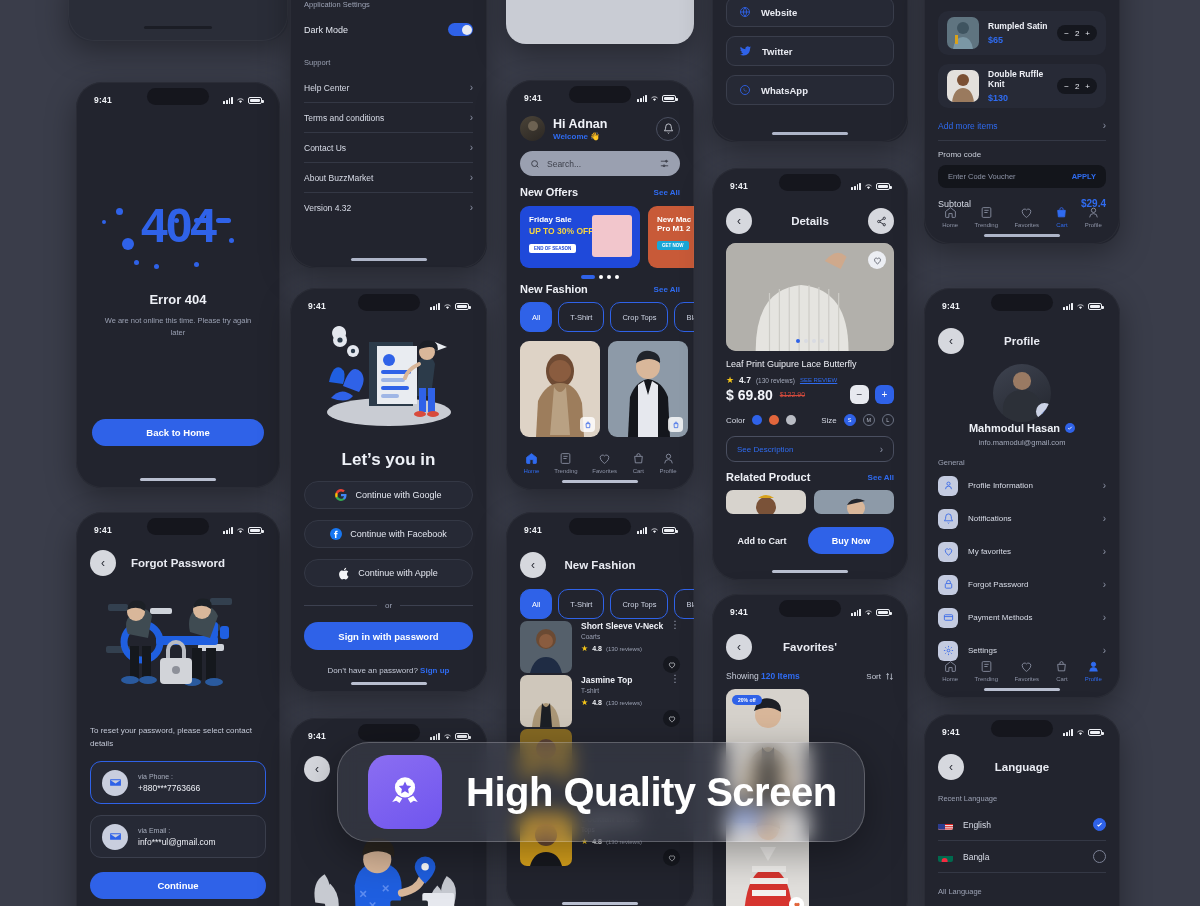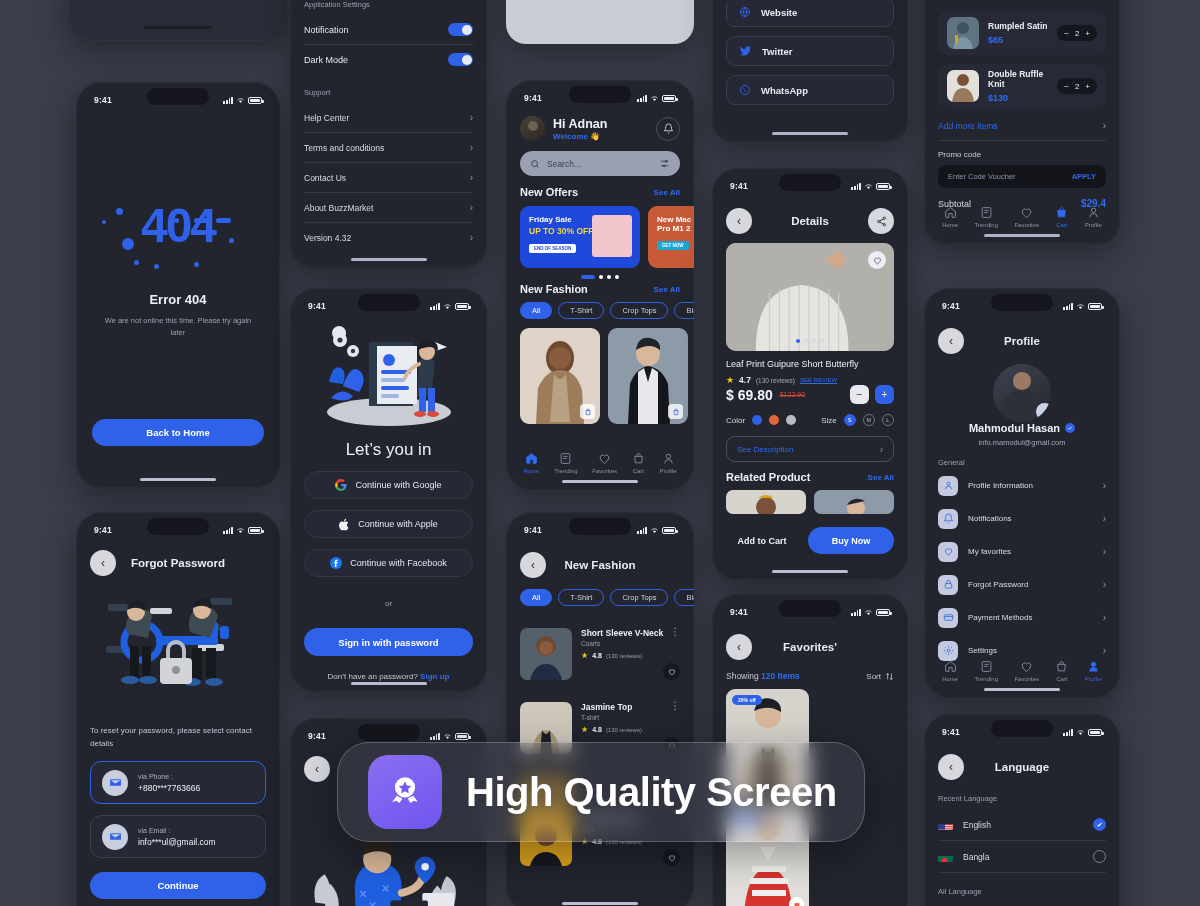--- a/index.html
+++ b/index.html
@@ -115,27 +115,27 @@
   .sw-row .t{ font-size:9px;color:#e4e7f0;}
   .toggle{ width:25px;height:13px;border-radius:8px;background:#2f62e8;position:relative;}
   .toggle::after{ content:"";position:absolute;right:1.5px;top:1.5px;width:10px;height:10px;border-radius:50%;background:#e9ebf2;}
   .lnk-row{ display:flex;align-items:center;justify-content:space-between;padding:9px 0;border-bottom:1px solid #343845;}
   .lnk-row .t{ font-size:8.5px;color:#d9dde8;}
   .chev{ color:#8d93a6;font-size:10px;}
 
   
   #p5{ left:290px;top:288px;width:197px;height:404px;}
   .login-illu{ height:112px;display:flex;align-items:center;justify-content:center;margin-top:4px;}
-  .login-h{ text-align:center;font-size:17px;font-weight:400;color:#eef1f7;margin-top:6px;}
+  .login-h{ text-align:center;font-size:17px;font-weight:700;color:#eef1f7;margin-top:16px;}
   .social{
     margin-top:11px;height:28px;border-radius:16px;background:#262935;border:1px solid #343845;
     display:flex;align-items:center;justify-content:center;gap:8px;
     font-size:9px;color:#e4e7f0;font-weight:500;
   }
-  .orline{ display:flex;align-items:center;gap:8px;margin:14px 0 12px;flex-direction:column;}
+  .orline{ display:flex;align-items:center;gap:8px;margin:14px 0 12px;}
   .orline .ln{ flex:1;height:1px;background:#3d4150;}
   .orline .or{ font-size:8px;color:#9aa0b2;}
   .signup{ text-align:center;font-size:8px;color:#c4c9d7;margin-top:16px;}
 
   
   #p6{ left:290px;top:718px;width:197px;height:250px;}
 
   
   #p7{ left:506px;top:-56px;width:188px;height:100px;border-radius:20px;background:#c9ccd4;}
 
@@ -158,29 +158,29 @@
   .offer.b{ width:68px;background:#c85a38;}
   .offer .t1{font-size:8px;font-weight:700;color:#fff;}
   .offer .t2{font-size:8.5px;font-weight:800;color:#f5d542;margin-top:2px;}
   .offer .pill{margin-top:5px;display:inline-block;background:#fff;color:#1f49da;font-size:4.5px;font-weight:700;padding:2px 5px;border-radius:2px;}
   .offer .pill.cy{background:#19a7d8;color:#fff;}
   .offer .img{position:absolute;right:8px;top:9px;width:40px;height:42px;border-radius:3px;background:#f2c6cc;}
   .dots3{display:flex;justify-content:center;align-items:center;gap:4px;margin-top:7px;}
   .dots3 i{width:4px;height:4px;border-radius:50%;background:#fff;}
   .dots3 i.w{width:14px;border-radius:3px;background:#2f62e8;}
   .chips{display:flex;gap:6px;margin-top:7px;}
-  .chip{height:17px;padding:0 11px;border-radius:10px;border:1px solid #2f62e8;display:flex;align-items:center;font-size:7.5px;color:#cdd3e2;flex:none;}
+  .chip{height:30px;padding:0 11px;border-radius:10px;border:1px solid #2f62e8;display:flex;align-items:center;font-size:7.5px;color:#cdd3e2;flex:none;}
   .chip.on{background:#2f62e8;color:#fff;border-color:#2f62e8;}
   .prodgrid{display:flex;gap:8px;margin-top:9px;}
   .prod{width:80px;height:96px;border-radius:9px;overflow:hidden;position:relative;flex:none;}
   .prod .cartbtn{position:absolute;right:5px;bottom:5px;width:15px;height:15px;border-radius:4px;background:rgba(255,255,255,.8);display:flex;align-items:center;justify-content:center;}
 
   
   #p9{ left:506px;top:512px;width:188px;height:400px;}
-  .lrow{ display:flex;gap:9px;margin-top:22px;align-items:flex-start;}
+  .lrow{ display:flex;gap:9px;margin-top:2px;align-items:flex-start;}
   .lrow .th{ width:52px;height:52px;border-radius:7px;flex:none;overflow:hidden;}
   .lrow .nm{ font-size:8.5px;color:#eef0f6;font-weight:600;}
   .lrow .sub{ font-size:6.5px;color:#9aa0b2;margin-top:2px;}
   .lrow .rt{ display:flex;align-items:center;gap:4px;margin-top:4px;}
   .lrow .rt .st{ color:#f5c518;font-size:8px;}
   .lrow .rt .n{ font-size:7px;color:#f0f2f6;font-weight:700;}
   .lrow .rt .rv{ font-size:6px;color:#9aa0b2;}
   .kebab{ color:#9aa0b2;font-size:10px;line-height:8px;letter-spacing:0;margin-left:auto;}
   .heart{ width:17px;height:17px;border-radius:50%;background:#16181f;display:flex;align-items:center;justify-content:center;position:absolute;right:0;bottom:0;}
 
@@ -436,24 +436,20 @@
 
       <div class="btn-primary" style="margin-top:14px;height:27px">Continue</div>
 
     </div>
   </div>
 
   <div class="phone" id="p4">
     <div class="screen" style="padding-top:72px">
       <div class="sec-lbl" style="margin-top:0">Application Settings</div>
 
-      <div class="sw-row">
-        <div class="t">Notification</div>
-        <div class="toggle"></div>
-      </div>
       <div class="sw-row" style="border-bottom:none">
         <div class="t">Dark Mode</div>
         <div class="toggle"></div>
       </div>
 
       <div class="sec-lbl">Support</div>
 
       <div class="lnk-row">
         <div class="t">Help Center</div>
         <div class="chev">›</div>
@@ -535,32 +531,32 @@
         <svg width="12" height="12" viewBox="0 0 24 24">
           <path fill="#4285F4" d="M23 12.3c0-.8-.1-1.6-.2-2.3H12v4.5h6.2a5.3 5.3 0 0 1-2.3 3.5v2.9h3.7c2.2-2 3.4-5 3.4-8.6z"></path>
           <path fill="#34A853" d="M12 24c3.1 0 5.7-1 7.6-2.8l-3.7-2.9c-1 .7-2.3 1.1-3.9 1.1-3 0-5.6-2-6.5-4.8H1.6v3a12 12 0 0 0 10.4 6.4z"></path>
           <path fill="#FBBC05" d="M5.5 14.6a7.2 7.2 0 0 1 0-4.6v-3H1.6a12 12 0 0 0 0 10.6l3.9-3z"></path>
           <path fill="#EA4335" d="M12 4.8c1.7 0 3.2.6 4.4 1.7l3.3-3.3A11.6 11.6 0 0 0 12 0 12 12 0 0 0 1.6 7l3.9 3C6.4 7.1 9 4.8 12 4.8z"></path>
         </svg>
         <span>Continue with Google</span>
       </div>
 
       <div class="social">
-        <svg width="11" height="13" viewBox="0 0 24 28">
-          <path fill="#f3f4f7" d="M17.4 14.9c0-3.2 2.6-4.7 2.7-4.8-1.5-2.2-3.8-2.5-4.6-2.5-2-.2-3.8 1.1-4.8 1.1s-2.5-1.1-4.1-1.1C4.4 7.6 2.3 9 1.2 11.1c-2.2 3.9-.6 9.6 1.6 12.8 1.1 1.5 2.3 3.2 4 3.2 1.6-.1 2.2-1 4.1-1s2.5 1 4.2 1c1.7 0 2.8-1.6 3.9-3.1 1.2-1.8 1.7-3.5 1.7-3.6-.1 0-3.3-1.3-3.3-5.5zM14.3 5.4c.9-1 1.5-2.5 1.3-3.9-1.3.1-2.8.9-3.7 1.9-.8.9-1.5 2.4-1.3 3.8 1.4.1 2.8-.7 3.7-1.8z"></path>
-        </svg>
-        <span>Continue with Apple</span>
-      </div>
-
-      <div class="social">
         <svg width="12" height="12" viewBox="0 0 24 24">
           <circle cx="12" cy="12" r="12" fill="#1877F2"></circle>
           <path fill="#fff" d="M15.1 12.5h-2.2V20h-3v-7.5H8.2V10h1.7V8.5c0-2 1.2-3.2 3-3.2h2.3v2.5h-1.6c-.6 0-.7.3-.7.8V10h2.4l-.2 2.5z"></path>
         </svg>
         <span>Continue with Facebook</span>
+      </div>
+
+      <div class="social">
+        <svg width="11" height="13" viewBox="0 0 24 28">
+          <path fill="#f3f4f7" d="M17.4 14.9c0-3.2 2.6-4.7 2.7-4.8-1.5-2.2-3.8-2.5-4.6-2.5-2-.2-3.8 1.1-4.8 1.1s-2.5-1.1-4.1-1.1C4.4 7.6 2.3 9 1.2 11.1c-2.2 3.9-.6 9.6 1.6 12.8 1.1 1.5 2.3 3.2 4 3.2 1.6-.1 2.2-1 4.1-1s2.5 1 4.2 1c1.7 0 2.8-1.6 3.9-3.1 1.2-1.8 1.7-3.5 1.7-3.6-.1 0-3.3-1.3-3.3-5.5zM14.3 5.4c.9-1 1.5-2.5 1.3-3.9-1.3.1-2.8.9-3.7 1.9-.8.9-1.5 2.4-1.3 3.8 1.4.1 2.8-.7 3.7-1.8z"></path>
+        </svg>
+        <span>Continue with Apple</span>
       </div>
 
       <div class="orline">
         <div class="ln"></div>
         <div class="or">or</div>
         <div class="ln"></div>
       </div>
 
       <div class="btn-primary" style="height:28px">Sign in with password</div>
 
@@ -986,21 +982,21 @@
             </svg>
         </div>
         <div class="dots">
             <i class="on"></i>
             <i></i>
             <i></i>
             <i></i>
           </div>
       </div>
 
-      <div class="dname">Leaf Print Guipure Short  Butterfly</div>
+      <div class="dname">Leaf Print Guipure Lace  Butterfly</div>
 
       <div class="drate">
         <span class="st">★</span>
         <span class="n">4.7</span>
         <span class="rv">(130 reviews)</span>
         <span class="sr">SEE REVIEW</span>
       </div>
 
       <div class="dprice">
         <div class="p">$ 69.80</div>

